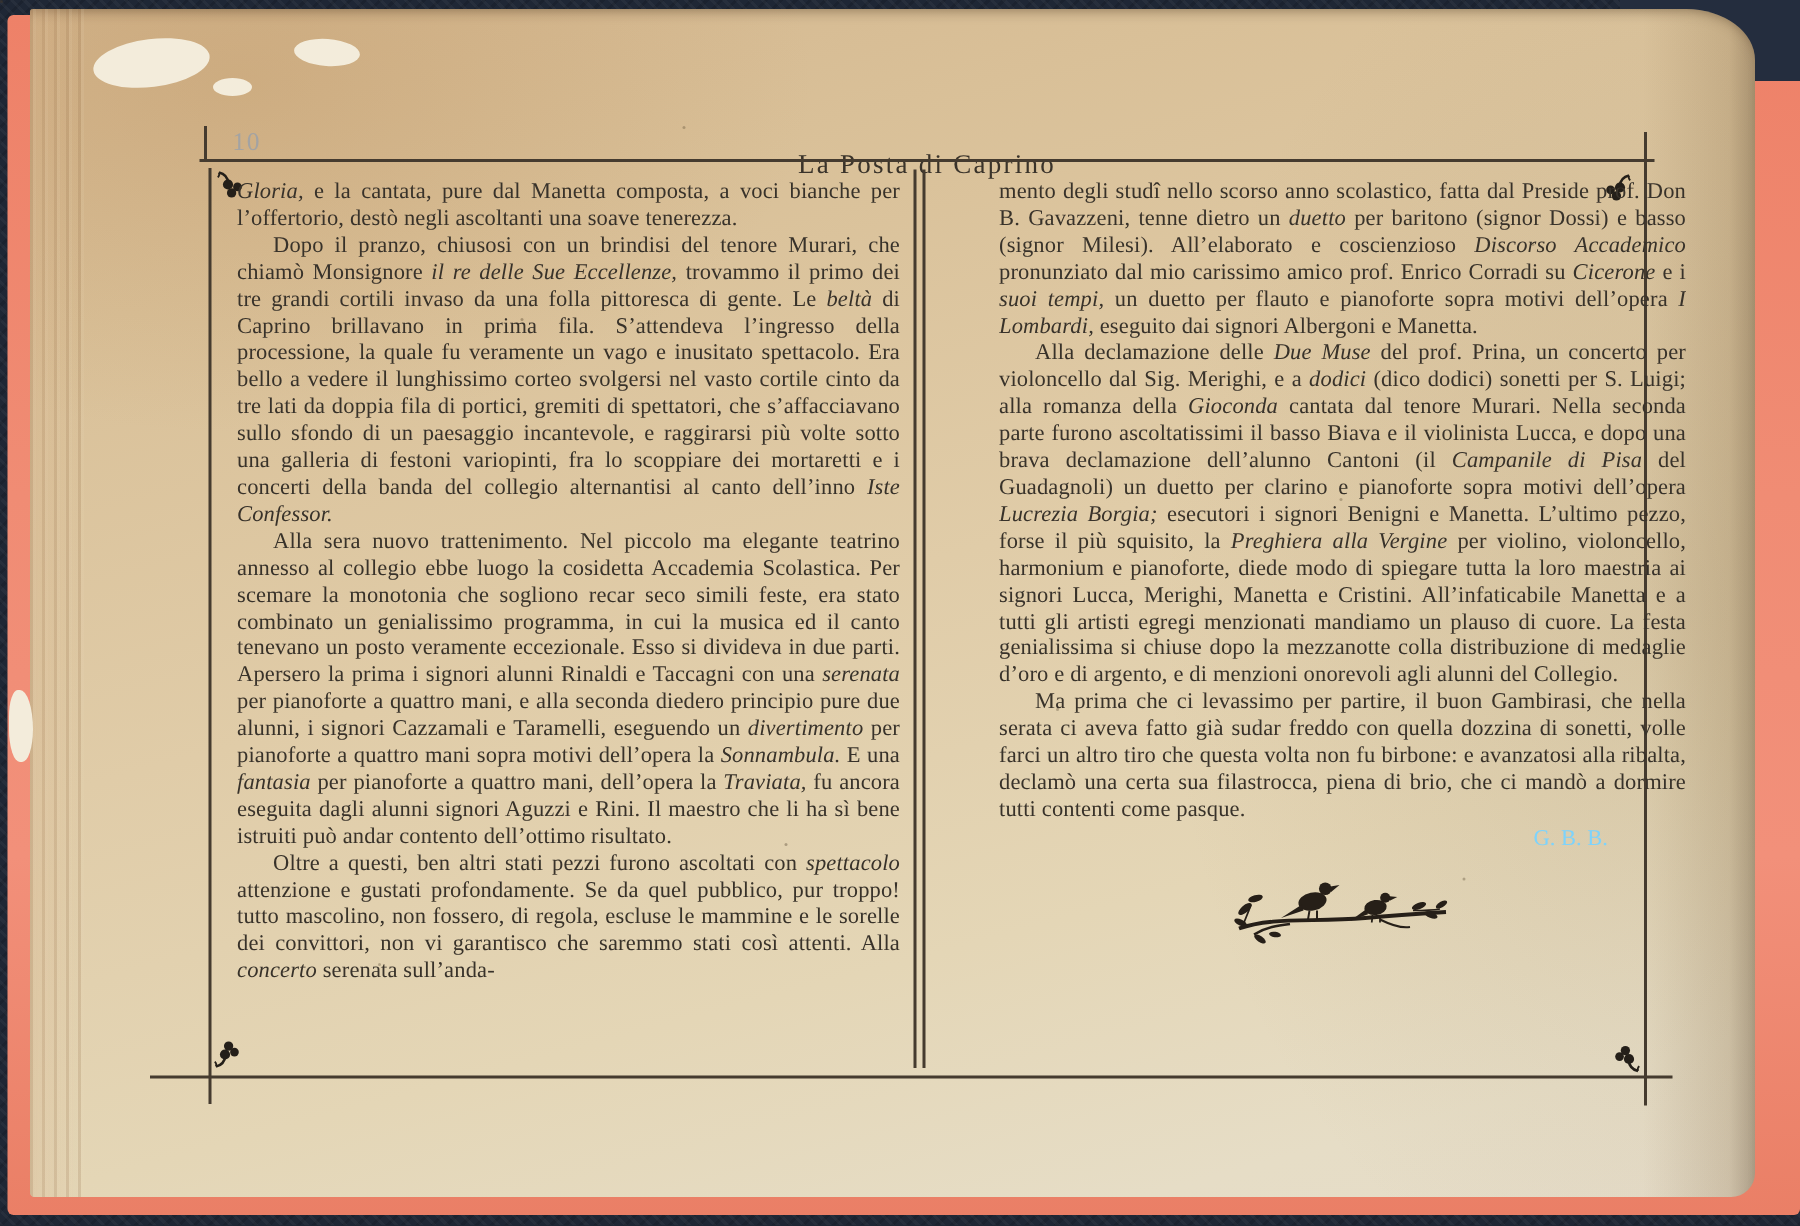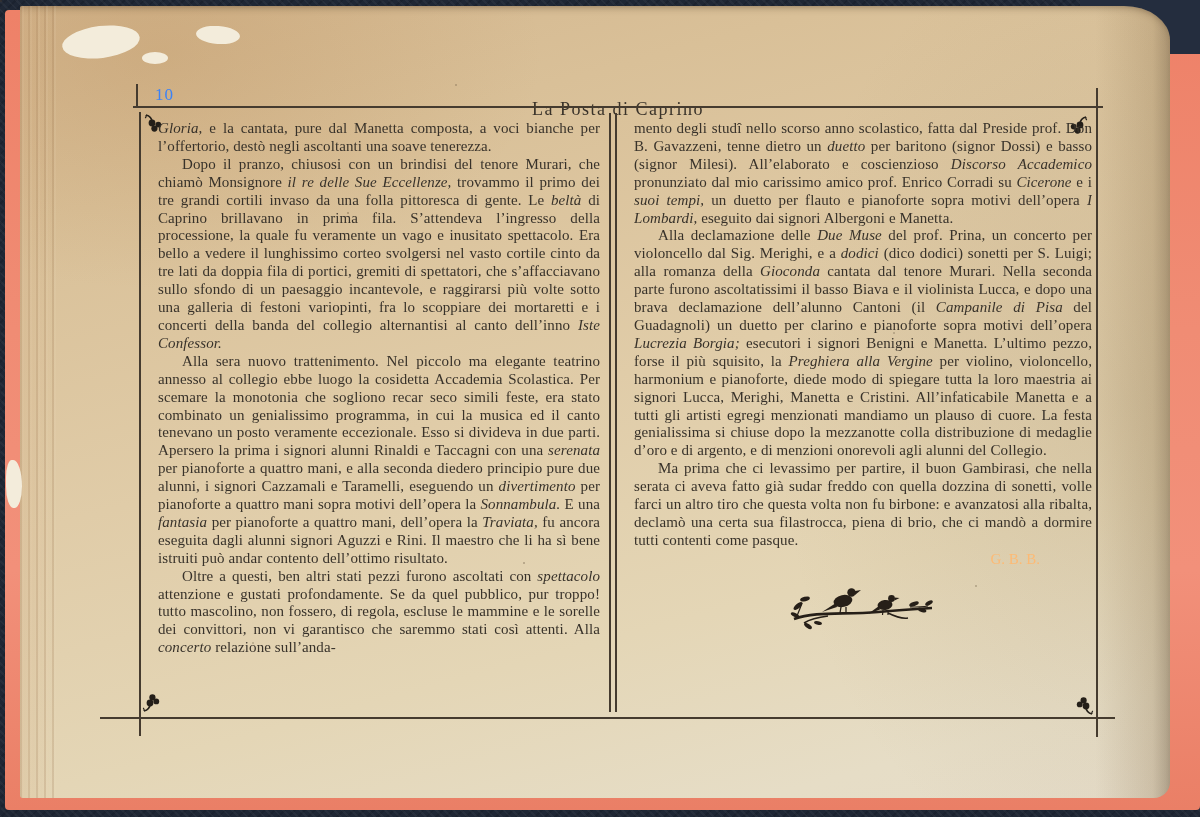--- a/index.html
+++ b/index.html
@@ -52,38 +52,38 @@
   
   .rule{position:absolute;background:#453b2f;}
   .speckles{position:absolute;left:0;top:0;width:2px;height:2px;border-radius:50%;
     background:rgba(70,55,35,0.45);
     box-shadow: 347px 212px 0 rgba(70,55,35,.35), 893px 332px 0 rgba(70,55,35,.30),
       523px 562px 0 rgba(70,55,35,.35), 1021px 162px 0 rgba(70,55,35,.28),
       252px 642px 0 rgba(70,55,35,.30), 704px 472px 0 rgba(70,55,35,.30),
       455px 84px 0 rgba(70,55,35,.30), 975px 585px 0 rgba(70,55,35,.32);}
   
   .page-number{
-    position:absolute;left:155px;top:85px;font-size:17px;color:#3b82f6;
+    position:absolute;left:155px;top:85px;font-size:17px;color:#a3a3a3;
     letter-spacing:1px;
   }
   .masthead{
     position:absolute;left:133px;top:99px;width:970px;text-align:center;
     font-size:18px;color:#3a332a;letter-spacing:1.5px;
   }
   
   .col{
     position:absolute;top:120px;color:#38322a;font-size:15px;line-height:17.9px;
     overflow:hidden;
   }
   .col-left{left:158px;width:442px;height:598px;}
-  .col-right{left:634px;width:458px;height:598px;}
+  .col-right{left:666px;width:458px;height:598px;}
   .para{margin:0;text-align:justify;letter-spacing:0.1px;}
   .para.indent{text-indent:24px;}
   .signature{
-    text-align:right;padding-right:52px;margin-top:1px;font-size:15px;color:#fdba74;
+    text-align:right;padding-right:52px;margin-top:1px;font-size:15px;color:#7dd3fc;
   }
   .tailpiece{
     margin-top:10px;text-align:center;
   }
   .fleuron{position:absolute;width:24px;height:24px;}
   .fleuron.tr{transform:scaleX(-1);}
   .fleuron.bl{transform:scaleY(-1);}
   .fleuron.br{transform:scale(-1,-1);}
 </style>
 </head>
@@ -148,21 +148,21 @@
     <circle cx="12.4" cy="16.6" r="3.1" stroke="none"></circle>
     <path d="M4,3 C9,4 10,7.5 10.4,10.5" fill="none" stroke-width="1.7"></path>
     <path d="M3.2,6.2 C4.6,4.8 4.2,3.6 4,3" fill="none" stroke-width="1.2"></path>
   </g>
 </svg>
 
 <div class="col col-left">
     <p class="para"><i>Gloria,</i><span> e la cantata, pure dal Manetta composta, a voci bianche per l’offertorio, destò negli ascoltanti una soave tenerezza.</span></p>
     <p class="para indent"><span>Dopo il pranzo, chiusosi con un brindisi del tenore Murari, che chiamò Monsignore </span><i>il re delle Sue Eccellenze,</i><span> trovammo il primo dei tre grandi cortili invaso da una folla pittoresca di gente. Le </span><i>beltà</i><span> di Caprino brillavano in prima fila. S’attendeva l’ingresso della processione, la quale fu veramente un vago e inusitato spettacolo. Era bello a vedere il lunghissimo corteo svolgersi nel vasto cortile cinto da tre lati da doppia fila di portici, gremiti di spettatori, che s’affacciavano sullo sfondo di un paesaggio incantevole, e raggirarsi più volte sotto una galleria di festoni variopinti, fra lo scoppiare dei mortaretti e i concerti della banda del collegio alternantisi al canto dell’inno </span><i>Iste Confessor.</i></p>
     <p class="para indent"><span>Alla sera nuovo trattenimento. Nel piccolo ma elegante teatrino annesso al collegio ebbe luogo la cosidetta Accademia Scolastica. Per scemare la monotonia che sogliono recar seco simili feste, era stato combinato un genialissimo programma, in cui la musica ed il canto tenevano un posto veramente eccezionale. Esso si divideva in due parti. Apersero la prima i signori alunni Rinaldi e Taccagni con una </span><i>serenata</i><span> per pianoforte a quattro mani, e alla seconda diedero principio pure due alunni, i signori Cazzamali e Taramelli, eseguendo un </span><i>divertimento</i><span> per pianoforte a quattro mani sopra motivi dell’opera la </span><i>Sonnambula.</i><span> E una </span><i>fantasia</i><span> per pianoforte a quattro mani, dell’opera la </span><i>Traviata,</i><span> fu ancora eseguita dagli alunni signori Aguzzi e Rini. Il maestro che li ha sì bene istruiti può andar contento dell’ottimo risultato.</span></p>
-    <p class="para indent"><span>Oltre a questi, ben altri stati pezzi furono ascoltati con </span><i>spettacolo</i><span> attenzione e gustati profondamente. Se da quel pubblico, pur troppo! tutto mascolino, non fossero, di regola, escluse le mammine e le sorelle dei convittori, non vi garantisco che saremmo stati così attenti. Alla </span><i>concerto</i><span> relazione sull’anda-</span></p>
+    <p class="para indent"><span>Oltre a questi, ben altri stati pezzi furono ascoltati con </span><i>spettacolo</i><span> attenzione e gustati profondamente. Se da quel pubblico, pur troppo! tutto mascolino, non fossero, di regola, escluse le mammine e le sorelle dei convittori, non vi garantisco che saremmo stati così attenti. Alla </span><i>concerto</i><span> serenata sull’anda-</span></p>
   </div>
 
 <div class="col col-right">
   <div>
       <p class="para"><span>mento degli studî nello scorso anno scolastico, fatta dal Preside prof. Don B. Gavazzeni, tenne dietro un </span><i>duetto</i><span> per baritono (signor Dossi) e basso (signor Milesi). All’elaborato e coscienzioso </span><i>Discorso Accademico</i><span> pronunziato dal mio carissimo amico prof. Enrico Corradi su </span><i>Cicerone</i><span> e i </span><i>suoi tempi,</i><span> un duetto per flauto e pianoforte sopra motivi dell’opera </span><i>I Lombardi,</i><span> eseguito dai signori Albergoni e Manetta.</span></p>
       <p class="para indent"><span>Alla declamazione delle </span><i>Due Muse</i><span> del prof. Prina, un concerto per violoncello dal Sig. Merighi, e a </span><i>dodici</i><span> (dico dodici) sonetti per S. Luigi; alla romanza della </span><i>Gioconda</i><span> cantata dal tenore Murari. Nella seconda parte furono ascoltatissimi il basso Biava e il violinista Lucca, e dopo una brava declamazione dell’alunno Cantoni (il </span><i>Campanile di Pisa</i><span> del Guadagnoli) un duetto per clarino e pianoforte sopra motivi dell’opera </span><i>Lucrezia Borgia;</i><span> esecutori i signori Benigni e Manetta. L’ultimo pezzo, forse il più squisito, la </span><i>Preghiera alla Vergine</i><span> per violino, violoncello, harmonium e pianoforte, diede modo di spiegare tutta la loro maestria ai signori Lucca, Merighi, Manetta e Cristini. All’infaticabile Manetta e a tutti gli artisti egregi menzionati mandiamo un plauso di cuore. La festa genialissima si chiuse dopo la mezzanotte colla distribuzione di medaglie d’oro e di argento, e di menzioni onorevoli agli alunni del Collegio.</span></p>
       <p class="para indent"><span>Ma prima che ci levassimo per partire, il buon Gambirasi, che nella serata ci aveva fatto già sudar freddo con quella dozzina di sonetti, volle farci un altro tiro che questa volta non fu birbone: e avanzatosi alla ribalta, declamò una certa sua filastrocca, piena di brio, che ci mandò a dormire tutti contenti come pasque.</span></p>
     </div>
   <div class="signature">G. B. B.</div>
   <div class="tailpiece">

